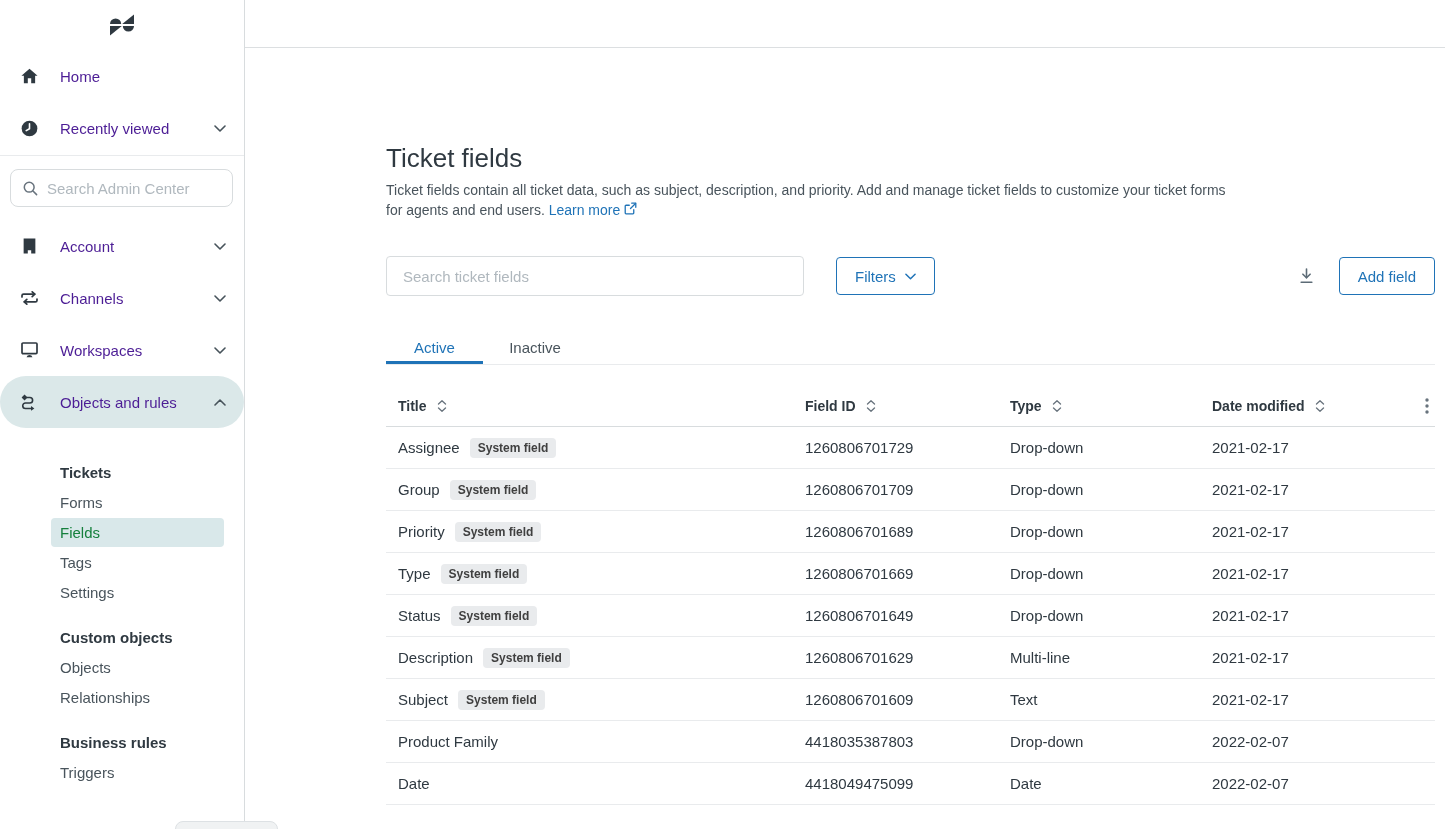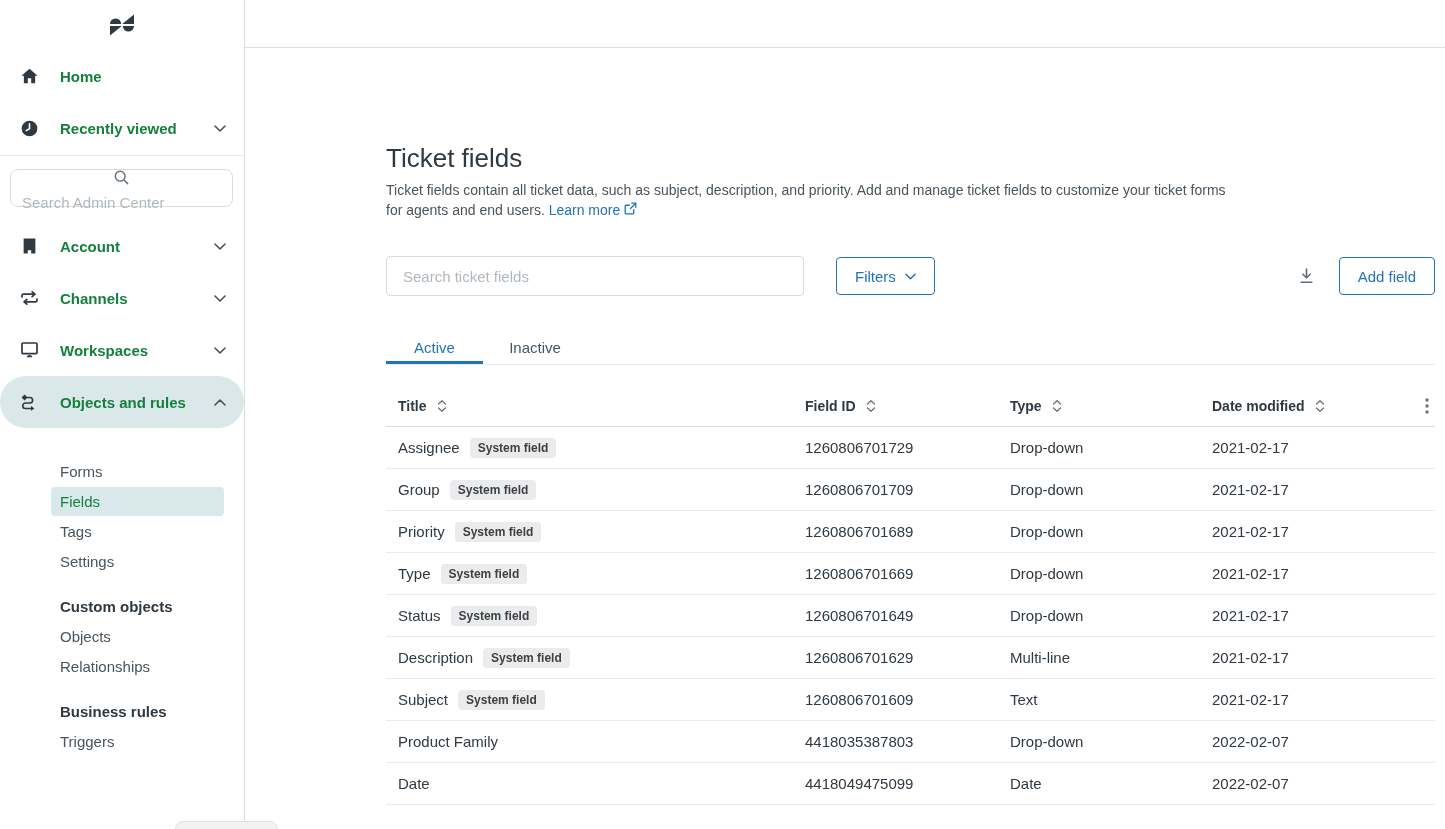--- a/index.html
+++ b/index.html
@@ -13,28 +13,28 @@
   
   .sidebar {
     position:absolute; left:0; top:0; width:245px; height:829px;
     background:#fff; border-right:1px solid #d8dcde;
   }
   .logo-wrap { height:50px; display:flex; align-items:center; justify-content:center; }
   .nav-item {
     height:52px; display:flex; align-items:center; padding:0 18px 0 20px;
     gap:22px; cursor:pointer;
   }
-  .nav-item .nav-label { flex:1; font-size:15px; font-weight:bold; color:#15803d; }
+  .nav-item .nav-label { flex:1; font-size:15px; font-weight:normal; color:#4c1d95; }
   .nav-item.selected { background:#dbe8e9;border-radius:26px; }
   .nav-icon { width:18px; display:flex; justify-content:center; }
   .side-divider { border-top:1px solid #e9ebed; margin-top:1px; }
   .side-search { padding:13px 11px 0 10px; }
   .side-search-box {
     height:38px; border:1px solid #d8dcde; border-radius:8px; background:#fff;
-    display:flex; align-items:center; gap:9px; padding:0 12px;flex-direction:column;
+    display:flex; align-items:center; gap:9px; padding:0 12px;
   }
   .side-search-box input {
     border:none; outline:none; flex:1; font-size:15px; font-family:inherit; color:#2f3941;
     background:transparent;
   }
   .side-search-box input::placeholder { color:#b0b8be; }
   .nav-group2 { margin-top:13px; }
   .subnav { margin-top:29px; padding-left:51px; }
   .subnav-section { margin-bottom:15px; }
   .subnav-heading {
@@ -229,20 +229,21 @@
       <span>
         <svg width="12" height="7" viewBox="0 0 12 7" fill="none" stroke="#47535b" stroke-width="1.6" stroke-linecap="round" stroke-linejoin="round">
             <path d="M1,6 L6,1 L11,6"></path>
           </svg>
       </span>
     </div>
   </div>
 
   <div class="subnav">
     <div class="subnav-section">
+      <div class="subnav-heading">Tickets</div>
       <div class="subnav-item">Forms</div>
       <div class="subnav-item selected">Fields</div>
       <div class="subnav-item">Tags</div>
       <div class="subnav-item">Settings</div>
     </div>
     <div class="subnav-section">
       <div class="subnav-heading">Custom objects</div>
       <div class="subnav-item">Objects</div>
       <div class="subnav-item">Relationships</div>
     </div>

